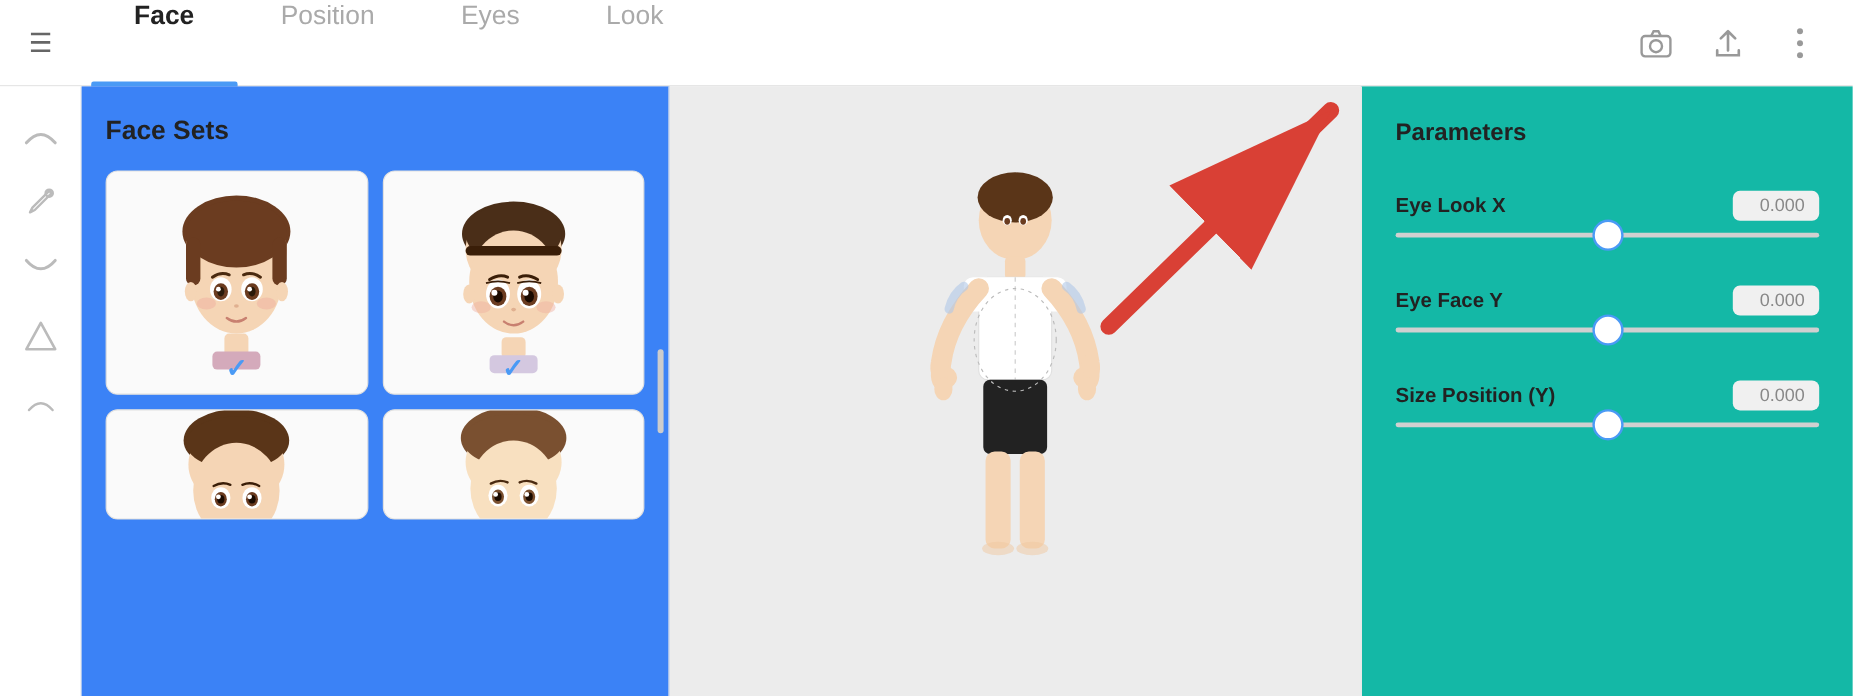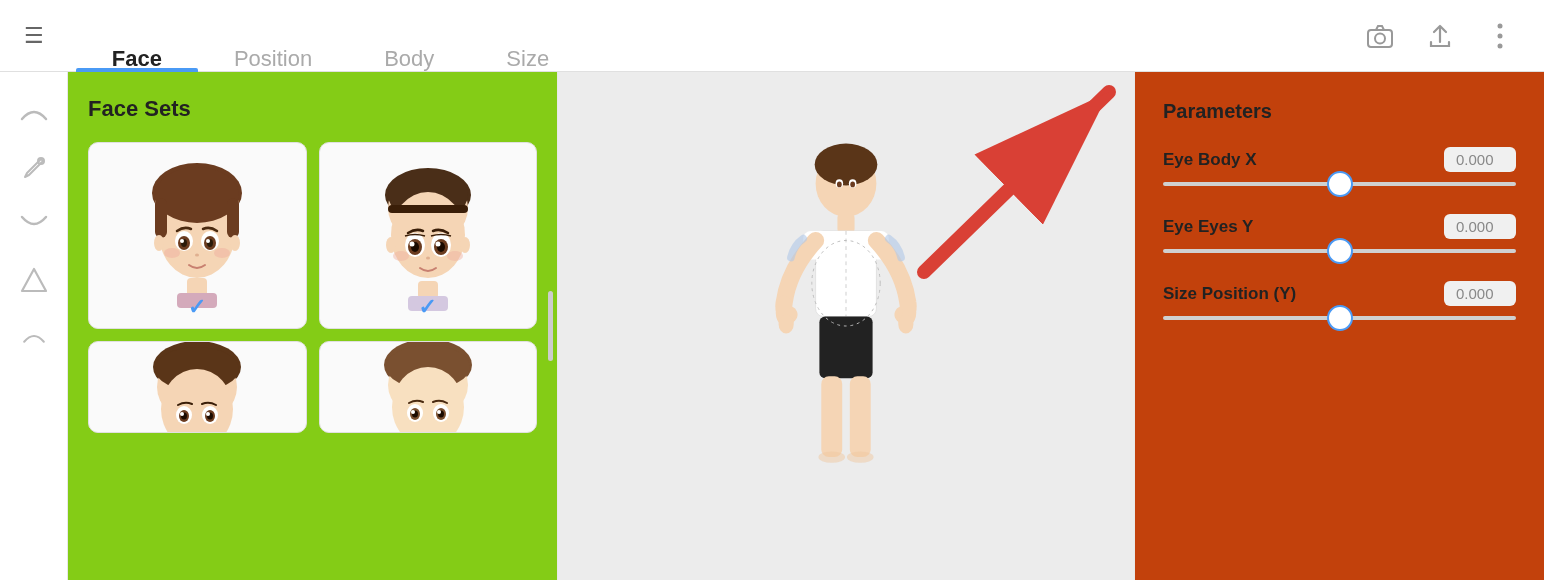--- a/index.html
+++ b/index.html
@@ -26,21 +26,21 @@
       gap: 0;
       flex: 1;
     }
     .nav-tab {
       padding: 0 36px;
       font-size: 22px;
       color: #aaa;
       cursor: pointer;
       height: 72px;
       display: flex;
-      align-items: flex-end;
+      align-items: flex-start;
       position: relative;
       font-weight: 400;
     }
     .nav-tab.active {
       color: #222;
       font-weight: 700;
     }
     .nav-tab.active::after {
       content: '';
       position: absolute;
@@ -97,21 +97,21 @@
       color: #aaa;
       font-size: 22px;
     }
 
     
     .face-panel {
       width: 490px;
       border-right: 1px solid #e8e8e8;
       padding: 24px 20px;
       overflow-y: auto;
-      background: #84cc16;
+      background: #3b82f6;
     }
     .face-panel-title {
       font-size: 22px;
       font-weight: 700;
       color: #222;
       margin-bottom: 20px;
     }
     .face-grid {
       display: grid;
       grid-template-columns: 1fr 1fr;
@@ -152,24 +152,24 @@
       align-items: center;
       justify-content: center;
       position: relative;
     }
 
     
     .params-panel {
       width: 410px;
       border-left: 1px solid #e8e8e8;
       padding: 28px 28px;
-      background: #c2410c;
+      background: #14b8a6;
       display: flex;
       flex-direction: column;
-      gap: 0;
+      gap: 12px;
     }
     .params-title {
       font-size: 20px;
       font-weight: 700;
       color: #222;
       margin-bottom: 24px;
     }
     .param-group {
       margin-bottom: 28px;
     }
@@ -184,21 +184,21 @@
       font-weight: 600;
       color: #222;
     }
     .param-value {
       font-size: 15px;
       color: #888;
       background: #f0f0f0;
       border-radius: 6px;
       padding: 4px 12px;
       min-width: 72px;
-      text-align: left;
+      text-align: right;
     }
     .slider-track {
       position: relative;
       height: 4px;
       background: #d0d0d0;
       border-radius: 2px;
       margin-top: 4px;
     }
     .slider-thumb {
       position: absolute;
@@ -220,24 +220,24 @@
   <div class="header">
     <span class="hamburger-icon">☰</span>
     <nav class="nav-tabs">
       <div class="nav-tab active">
         <span>Face</span>
       </div>
       <div class="nav-tab">
         <span>Position</span>
       </div>
       <div class="nav-tab">
-        <span>Body</span>
+        <span>Eyes</span>
       </div>
       <div class="nav-tab">
-        <span>Size</span>
+        <span>Look</span>
       </div>
     </nav>
     <div class="header-icons">
       <div class="header-icon-btn">
         <svg width="28" height="28" viewBox="0 0 28 28" fill="none" xmlns="http://www.w3.org/2000/svg">
           <rect x="2" y="8" width="24" height="17" rx="3" stroke="#999" stroke-width="2" fill="none"></rect>
           <circle cx="14" cy="16.5" r="5" stroke="#999" stroke-width="2" fill="none"></circle>
           <path d="M10 8l2-4h4l2 4" stroke="#999" stroke-width="2" fill="none"></path>
         </svg>
       </div>
@@ -488,31 +488,31 @@
         </defs>
         <line x1="30" y1="200" x2="215" y2="20" stroke="#d94035" stroke-width="14" stroke-linecap="round" marker-end="url(#arrowhead)"></line>
       </svg>
     </div>
 
     <div class="params-panel">
       <div class="params-title">Parameters</div>
 
       <div class="param-group">
         <div class="param-row">
-          <span class="param-label">Eye Body X</span>
+          <span class="param-label">Eye Look X</span>
           <span class="param-value">0.000</span>
         </div>
         <div class="slider-track">
           <div class="slider-thumb" style="left:50%;"></div>
         </div>
       </div>
 
       <div class="param-group">
         <div class="param-row">
-          <span class="param-label">Eye Eyes Y</span>
+          <span class="param-label">Eye Face Y</span>
           <span class="param-value">0.000</span>
         </div>
         <div class="slider-track">
           <div class="slider-thumb" style="left:50%;"></div>
         </div>
       </div>
 
       <div class="param-group">
         <div class="param-row">
           <span class="param-label">Size Position (Y)</span>

